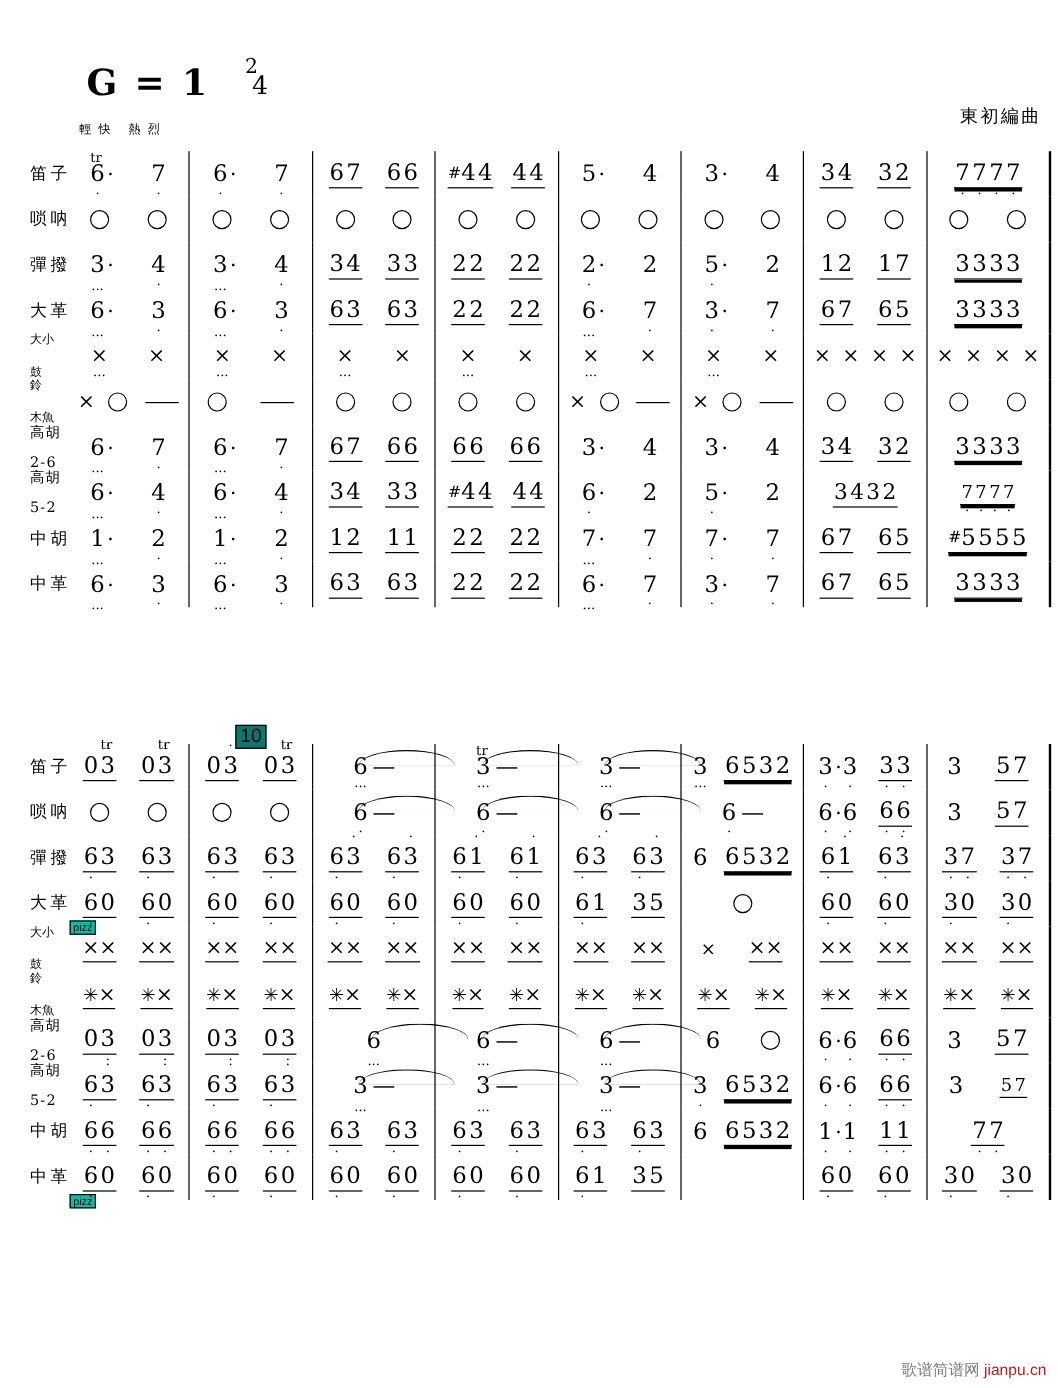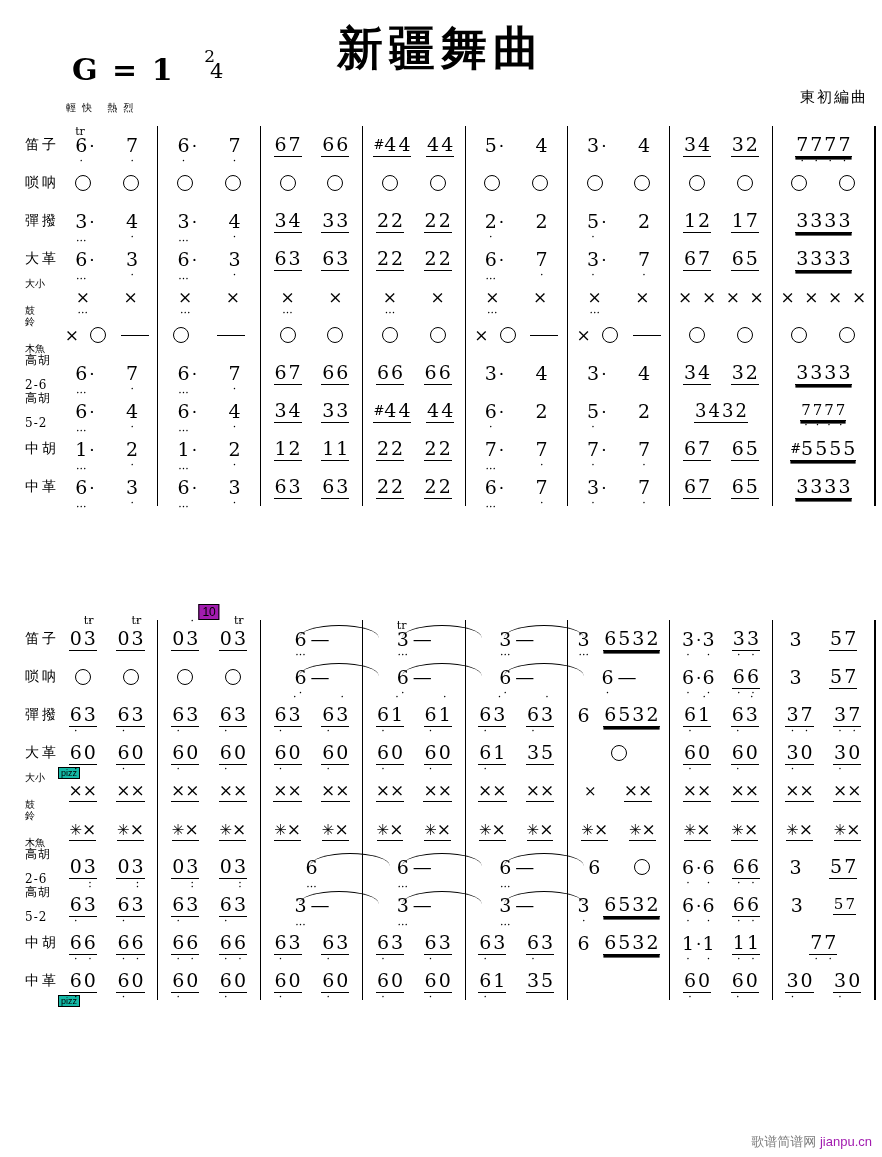--- a/index.html
+++ b/index.html
@@ -74,21 +74,21 @@
     letter-spacing: 2px;
   }
   .watermark {
     position: absolute;
     bottom: 6px;
     right: 10px;
     font-size: 13px;
     color: #7d7d7d;
     font-family: "Liberation Sans", sans-serif;
   }
-  .watermark .wm-site { color: #a21caf; }
+  .watermark .wm-site { color: #b91c1c; }
 
   
   .system {
     position: absolute;
     left: 0;
     width: 882px;
   }
   #system-1 { top: 126px; }
   #system-2 { top: 620px; }
 
@@ -232,40 +232,39 @@
     font-family: "Liberation Sans", sans-serif;
     border: 1px solid #000;
     padding: 0 2px;
     background: #14b8a6;
   }
   .rehearsal {
     position: absolute;
     top: -16px;
     left: 50%;
     transform: translateX(-50%);
-    font-size: 12px;
+    font-size: 16px;
     font-family: "Liberation Sans", sans-serif;
     border: 1.2px solid #000;
     padding: 0 3px;
-    background: #a21caf;
+    background: #0f766e;
   }
   .grp {
     display: inline-block;
     position: relative;
     margin: 0 1px;
   }
   .underline1 { border-bottom: 1.4px solid #000; padding-bottom: 1px; }
   .underline2 { border-bottom: 1.4px solid #000; padding-bottom: 1px; box-shadow: 0 3px 0 -0.4px #000; }
 </style>
 </head>
 <body>
 
 <div class="page">
 
-  <div class="title">新疆舞曲</div>
   <div class="key-sig">G = 1</div>
   <div class="meter">
     <span class="num">2</span>
     <span class="den">4</span>
   </div>
   <div class="tempo-mark">輕快 熱烈</div>
   <div class="arranger">東初編曲</div>
 
   <div class="system" id="system-1">
 

